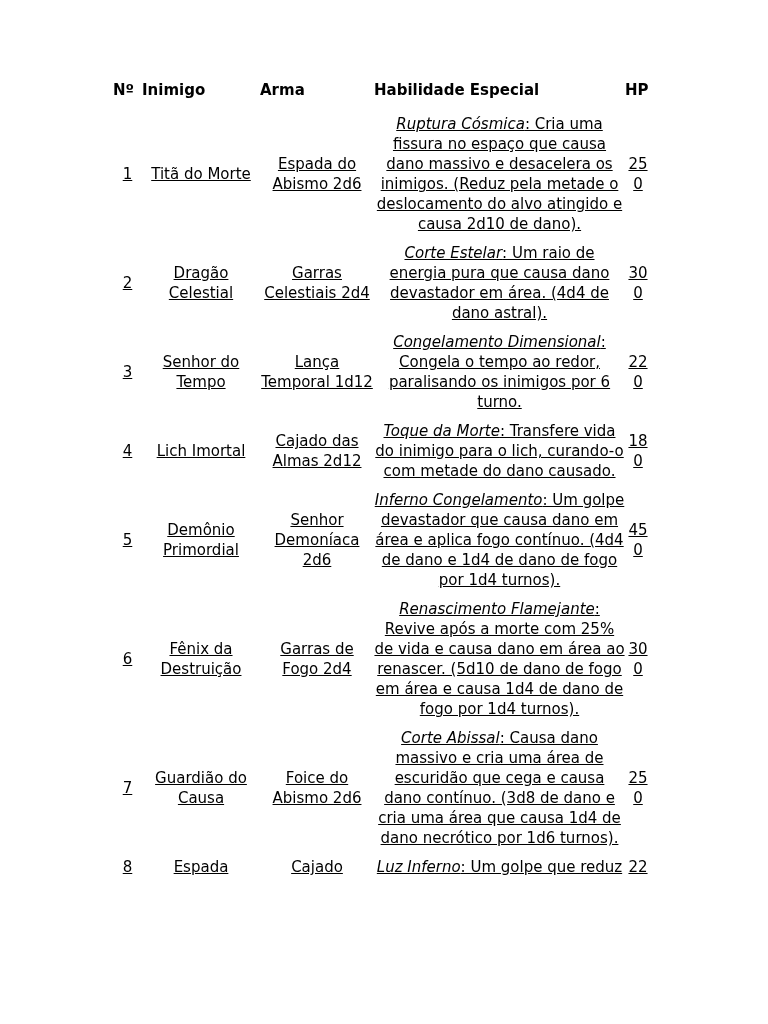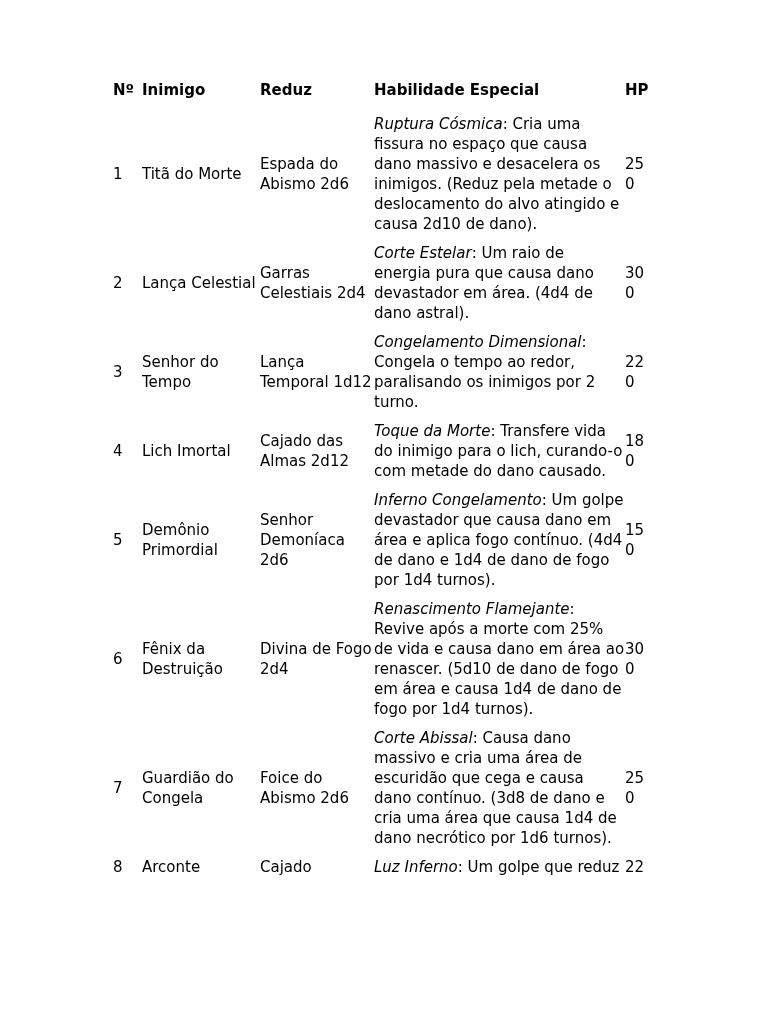--- a/index.html
+++ b/index.html
@@ -40,21 +40,22 @@
   col.c-hp    { width: 26px; }
   th {
     font-weight: bold;
     text-align: left;
     vertical-align: bottom;
     padding: 0 0 10px 0;
   }
   td {
     vertical-align: middle;
     padding: 4px 0 5px 0;
-    text-align: left;
+    text-align: center;
+    text-decoration: underline;
   }
   td.hp, th.hp {
     word-break: break-all;
   }
   .it {
     font-style: italic;
   }
 </style>
 </head>
 <body>
@@ -65,77 +66,77 @@
       <col class="c-num">
         <col class="c-enemy">
         <col class="c-weapon">
         <col class="c-abil">
         <col class="c-hp">
     </colgroup>
     <thead>
       <tr>
         <th>Nº</th>
         <th>Inimigo</th>
-        <th>Reduz</th>
+        <th>Arma</th>
         <th>Habilidade Especial</th>
         <th class="hp">HP</th>
       </tr>
     </thead>
     <tbody>
       <tr>
         <td>1</td>
         <td>Titã do Morte</td>
         <td>Espada do Abismo 2d6</td>
         <td><span class="it">Ruptura Cósmica</span><span>: Cria uma fissura no espaço que causa dano massivo e desacelera os inimigos. (Reduz pela metade o deslocamento do alvo atingido e causa 2d10 de dano).</span></td>
         <td class="hp">250</td>
       </tr>
       <tr>
         <td>2</td>
-        <td>Lança Celestial</td>
+        <td>Dragão Celestial</td>
         <td>Garras Celestiais 2d4</td>
         <td><span class="it">Corte Estelar</span><span>: Um raio de energia pura que causa dano devastador em área. (4d4 de dano astral).</span></td>
         <td class="hp">300</td>
       </tr>
       <tr>
         <td>3</td>
         <td>Senhor do Tempo</td>
         <td>Lança Temporal 1d12</td>
-        <td><span class="it">Congelamento Dimensional</span><span>: Congela o tempo ao redor, paralisando os inimigos por 2 turno.</span></td>
+        <td><span class="it">Congelamento Dimensional</span><span>: Congela o tempo ao redor, paralisando os inimigos por 6 turno.</span></td>
         <td class="hp">220</td>
       </tr>
       <tr>
         <td>4</td>
         <td>Lich Imortal</td>
         <td>Cajado das Almas 2d12</td>
         <td><span class="it">Toque da Morte</span><span>: Transfere vida do inimigo para o lich, curando-o com metade do dano causado.</span></td>
         <td class="hp">180</td>
       </tr>
       <tr>
         <td>5</td>
         <td>Demônio Primordial</td>
         <td>Senhor Demoníaca 2d6</td>
         <td><span class="it">Inferno Congelamento</span><span>: Um golpe devastador que causa dano em área e aplica fogo contínuo. (4d4 de dano e 1d4 de dano de fogo por 1d4 turnos).</span></td>
-        <td class="hp">150</td>
+        <td class="hp">450</td>
       </tr>
       <tr>
         <td>6</td>
         <td>Fênix da Destruição</td>
-        <td>Divina de Fogo 2d4</td>
+        <td>Garras de Fogo 2d4</td>
         <td><span class="it">Renascimento Flamejante</span><span>: Revive após a morte com 25% de vida e causa dano em área ao renascer. (5d10 de dano de fogo em área e causa 1d4 de dano de fogo por 1d4 turnos).</span></td>
         <td class="hp">300</td>
       </tr>
       <tr>
         <td>7</td>
-        <td>Guardião do Congela</td>
+        <td>Guardião do Causa</td>
         <td>Foice do Abismo 2d6</td>
         <td><span class="it">Corte Abissal</span><span>: Causa dano massivo e cria uma área de escuridão que cega e causa dano contínuo. (3d8 de dano e cria uma área que causa 1d4 de dano necrótico por 1d6 turnos).</span></td>
         <td class="hp">250</td>
       </tr>
       <tr>
         <td>8</td>
-        <td>Arconte</td>
+        <td>Espada</td>
         <td>Cajado</td>
         <td><span class="it">Luz Inferno</span><span>: Um golpe que reduz</span></td>
         <td class="hp">22</td>
       </tr>
     </tbody>
   </table>
 </div>
 
 </body></html>

